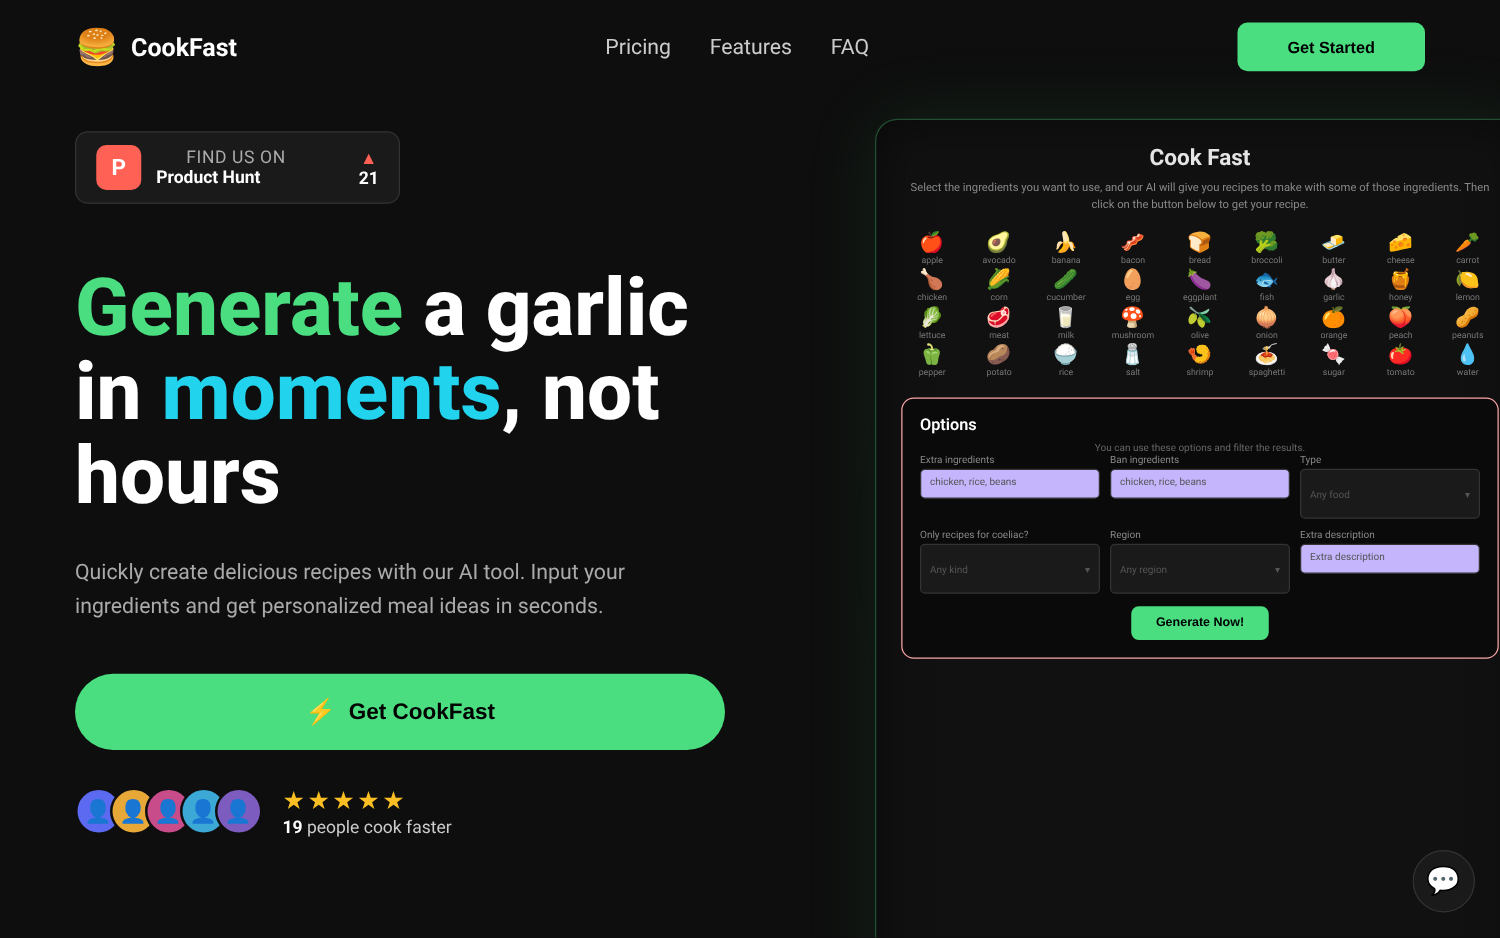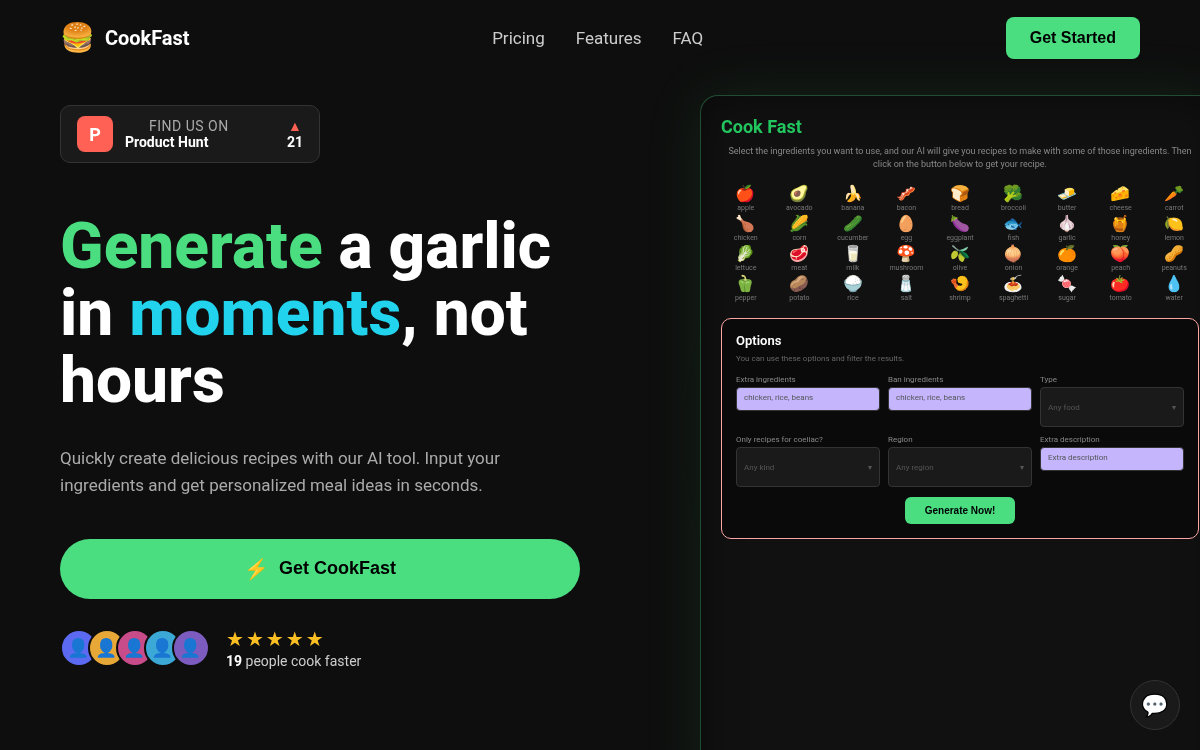--- a/index.html
+++ b/index.html
@@ -51,23 +51,23 @@
       color: #cccccc;
       text-decoration: none;
       font-size: 17px;
       font-weight: 400;
     }
 
     .get-started-btn {
       background-color: #4ade80;
       color: #000000;
       border: none;
-      padding: 12px 24px;
+      padding: 12px 40px;
       border-radius: 8px;
-      font-size: 16px;
+      font-size: 13px;
       font-weight: 600;
       cursor: pointer;
     }
 
     
     .main-content {
       display: flex;
       position: relative;
       height: calc(750px - 75px);
       padding: 0 60px;
@@ -276,23 +276,24 @@
       bottom: 20px;
       background: #111111;
       border: 1px solid rgba(74, 222, 128, 0.3);
       border-radius: 18px;
       padding: 20px;
       box-shadow: 0 0 60px rgba(74, 222, 128, 0.1), inset 0 0 40px rgba(0,0,0,0.5);
       overflow: hidden;
     }
 
     .app-card-title {
+      text-align: center;
       font-size: 18px;
       font-weight: 700;
-      color: #22c55e;
+      color: #e5e5e5;
       margin-bottom: 8px;
     }
 
     .app-card-subtitle {
       text-align: center;
       font-size: 9px;
       color: #888888;
       margin-bottom: 16px;
       line-height: 1.4;
     }
@@ -334,21 +335,21 @@
     .options-title {
       font-size: 13px;
       font-weight: 600;
       color: #ffffff;
       margin-bottom: 6px;
     }
 
     .options-subtitle {
       font-size: 8px;
       color: #666;
-      margin-bottom: 12px;
+      text-align: center;
     }
 
     .options-row {
       display: grid;
       grid-template-columns: 1fr 1fr 1fr;
       gap: 8px;
       margin-bottom: 8px;
     }
 
     .option-field {

